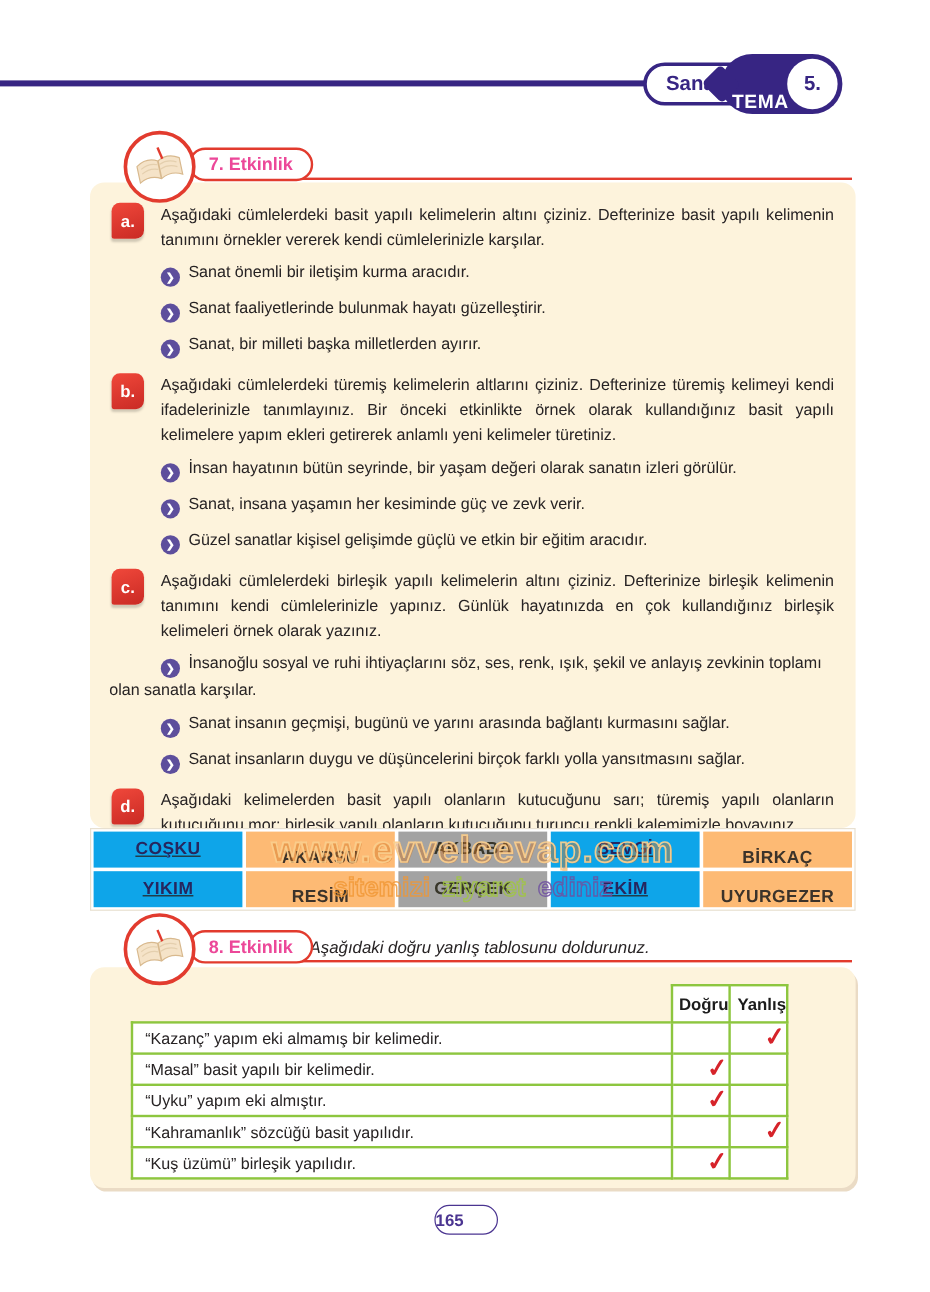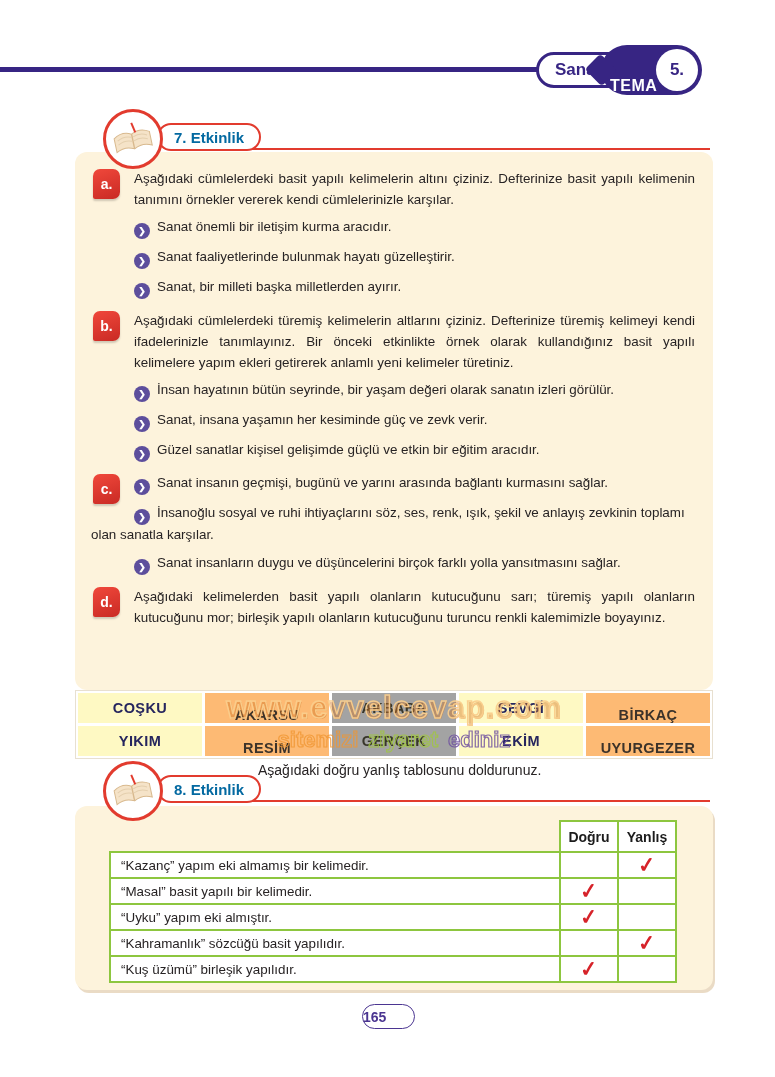--- a/index.html
+++ b/index.html
@@ -23,21 +23,21 @@
   .tema-circle { position:absolute; right:4px; top:4px; width:42px; height:42px; border-radius:50%;
     background:#ffffff; color:#372583; font-weight:bold; font-size:17px;
     display:flex; align-items:center; justify-content:center; }
 
   
   .book-circle { position:absolute; width:60px; height:60px; border-radius:50%;
     background:#ffffff; border:3px solid #e23b2e; z-index:3;
     display:flex; align-items:center; justify-content:center; }
   .badge { position:absolute; height:28px; background:#ffffff; border:2.5px solid #e23b2e;
     border-radius:14px; display:flex; align-items:center; padding:0 15px; z-index:2; }
-  .badge span { color:#0369a1; font-weight:bold; font-size:15px; }
+  .badge span { color:#ec4899; font-weight:bold; font-size:15px; }
   .red-line { position:absolute; height:2px; background:#e23b2e; z-index:1; }
   .act-instruction { position:absolute; font-size:14px; color:#272324; }
 
   
   .panel { position:absolute; left:75px; width:638px; background:#fdf3dc; border-radius:12px; overflow:hidden; }
   #panel7 { top:152px; height:538px; padding:16px 16px 0 16px; }
   #panel8 { top:806px; height:184px; box-shadow:2px 3px 0 rgba(216,190,150,.55); }
 
   
   .sec { position:relative; margin-bottom:11px; }
@@ -54,21 +54,21 @@
   .b-ico { display:inline-block; width:16px; height:16px; border-radius:50%;
     background:#5d4e9c; color:#ffffff; font-size:9px; line-height:16px; text-align:center;
     font-weight:bold; margin-right:7px; vertical-align:-3px; }
 
   
   .word-grid { position:absolute; left:75px; top:690px; width:638px; height:69px;
     background:#ffffff; border:1px solid #e8e0d0; padding:2px;
     display:grid; grid-template-columns:repeat(5,1fr); grid-template-rows:1fr 1fr; gap:3px; }
   .cell { display:flex; align-items:center; justify-content:center; }
   .cell-label { font-size:14.5px; font-weight:bold; letter-spacing:.4px; }
-  .cell.navy { background:#fef9c3; } .cell.navy .cell-label { color:#26265e; }
+  .cell.navy { background:#0ea5e9;text-decoration:underline; } .cell.navy .cell-label { color:#26265e; }
   .cell.orange { background:#fdba74;align-items:flex-end; } .cell.orange .cell-label { color:#3c332a; }
   .cell.yellow { background:#a3a3a3; } .cell.yellow .cell-label { color:#38362a; }
 
   
   .watermark { position:absolute; left:75px; top:688px; width:638px; height:72px;
     display:flex; flex-direction:column; align-items:center; justify-content:center;
     pointer-events:none; z-index:5; }
   .wm1 { font-size:31px; font-weight:bold; letter-spacing:1px; color:transparent;
     -webkit-text-stroke:1.4px rgba(250,205,140,.95);
     text-shadow:1px 1px 0 rgba(210,120,40,.45); margin-top:-6px; }
@@ -76,21 +76,21 @@
   .wm2 span { color:transparent; -webkit-text-stroke:1.2px rgba(240,150,50,.8); margin:0 5px; }
   .wm2 span.w1 { -webkit-text-stroke-color:rgba(160,200,60,.8); }
   .wm2 span.w2 { -webkit-text-stroke-color:rgba(110,80,160,.85); }
 
   
   .tf-table { border-collapse:collapse; margin:14px 0 0 34px; }
   .tf-table td, .tf-table th { border:2px solid #8dc63f; background:#ffffff; }
   .tf-table th.empty { border:none; background:transparent; }
   .tf-table th { font-size:14px; font-weight:bold; color:#1c1c1c; height:31px; }
   .tf-table td.stmt { width:450px; font-size:13.4px; padding:0 0 0 10px; height:26px; color:#272324; }
-  .tf-table td.chk, .tf-table th.chk { width:58px; text-align:center; }
+  .tf-table td.chk, .tf-table th.chk { width:48px; text-align:right; }
   .check { color:#d6232a; font-size:21px; font-weight:bold; display:inline-block; transform:rotate(-6deg); line-height:1; }
 
   
   .page-pill { position:absolute; left:362px; top:1004px; width:53px; height:25px;
     border:1.6px solid #4b3591; border-radius:13px; background:#ffffff;
     display:flex; align-items:center; }
   .page-pill span { color:#4b3591; font-weight:bold; font-size:14px; }
 
   .book-svg { width:44px; height:40px; }
 </style>
@@ -145,24 +145,25 @@
   <div class="bullet"><span class="b-ico">❯</span><span class="b-txt">İnsan hayatının bütün seyrinde, bir yaşam değeri olarak sanatın izleri görülür.</span></div>
 
   <div class="bullet"><span class="b-ico">❯</span><span class="b-txt">Sanat, insana yaşamın her kesiminde güç ve zevk verir.</span></div>
 
   <div class="bullet"><span class="b-ico">❯</span><span class="b-txt">Güzel sanatlar kişisel gelişimde güçlü ve etkin bir eğitim aracıdır.</span></div>
 </div>
   </div>
 
   <div class="sec">
     <div class="marker">c.</div>
+    <p class="sec-text">Aşağıdaki cümlelerdeki birleşik yapılı kelimelerin altını çiziniz. Defterinize birleşik kelimenin tanımını kendi cümlelerinizle yapınız. Günlük hayatınızda en çok kullandığınız birleşik kelimeleri örnek olarak yazınız.</p>
     <div class="bullets">
+  <div class="bullet wrapfull"><span class="b-ico">❯</span><span class="b-txt">İnsanoğlu sosyal ve ruhi ihtiyaçlarını söz, ses, renk, ışık, şekil ve anlayış zevkinin toplamı olan sanatla karşılar.</span></div>
+
   <div class="bullet"><span class="b-ico">❯</span><span class="b-txt">Sanat insanın geçmişi, bugünü ve yarını arasında bağlantı kurmasını sağlar.</span></div>
-
-  <div class="bullet wrapfull"><span class="b-ico">❯</span><span class="b-txt">İnsanoğlu sosyal ve ruhi ihtiyaçlarını söz, ses, renk, ışık, şekil ve anlayış zevkinin toplamı olan sanatla karşılar.</span></div>
 
   <div class="bullet"><span class="b-ico">❯</span><span class="b-txt">Sanat insanların duygu ve düşüncelerini birçok farklı yolla yansıtmasını sağlar.</span></div>
 </div>
   </div>
 
   <div class="sec">
     <div class="marker">d.</div>
     <p class="sec-text">Aşağıdaki kelimelerden basit yapılı olanların kutucuğunu sarı; türemiş yapılı olanların kutucuğunu mor; birleşik yapılı olanların kutucuğunu turuncu renkli kalemimizle boyayınız.</p>
     <div class="bullets"></div>
   </div>
@@ -223,21 +224,21 @@
         <path d="M7 19 Q14 15 21 18 M7 23 Q14 19 21 22" stroke="#e4cfae" stroke-width="1" fill="none"></path>
         <path d="M23 18 Q30 15 37 19 M23 22 Q30 19 37 23" stroke="#e4cfae" stroke-width="1" fill="none"></path>
         <path d="M24 4 L26 14" stroke="#e23b2e" stroke-width="2"></path>
       </g>
     </svg>
   </div>
   <div class="red-line" style="left:170px; top:800px; width:540px;"></div>
   <div class="badge" style="left:157px; top:775px;">
     <span>8. Etkinlik</span>
   </div>
-  <div class="act-instruction" style="left:258px; top:762px;">Aşağıdaki doğru yanlış tablosunu doldurunuz.</div>
+  <div class="act-instruction" style="left:258px; top:781px;font-style:italic;">Aşağıdaki doğru yanlış tablosunu doldurunuz.</div>
 
   <div class="panel" id="panel8">
     <table class="tf-table">
       <thead>
         <tr>
           <th class="empty"></th>
           <th class="chk">Doğru</th>
           <th class="chk">Yanlış</th>
         </tr>
       </thead>

